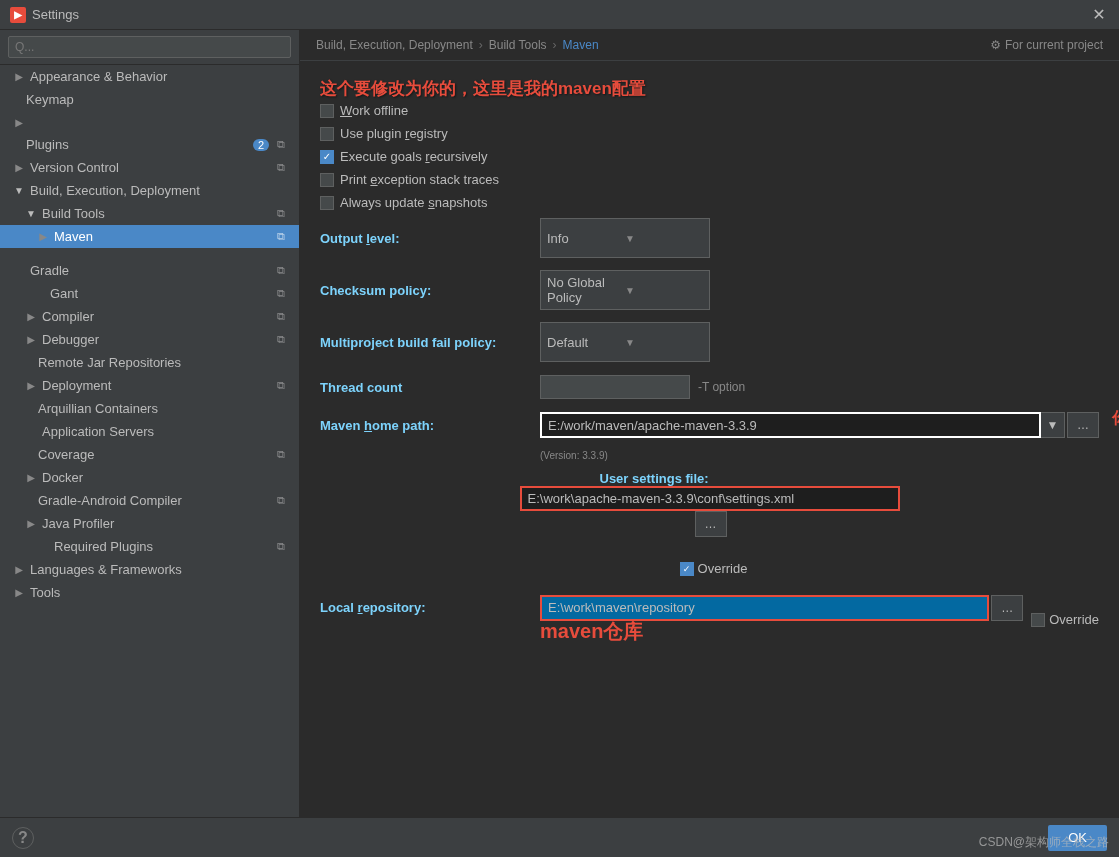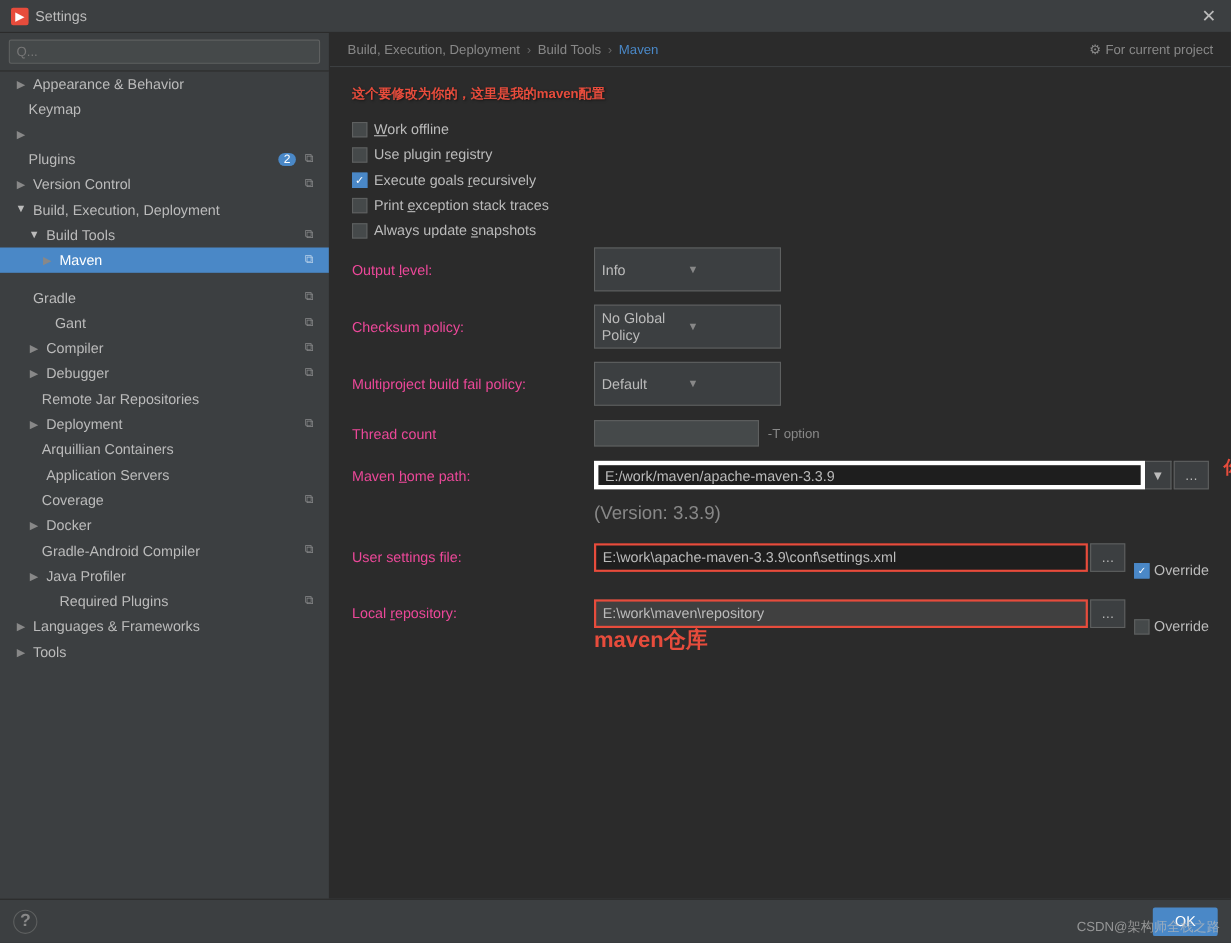--- a/index.html
+++ b/index.html
@@ -212,23 +212,24 @@
       font-size: 10px;
     }
     .checkbox-label {
       color: #bbbbbb;
       font-size: 13px;
     }
     .checkbox-label u { text-decoration: underline; }
 
     .form-label {
       width: 220px;
-      color: #ec4899;
+      color: #7dd3fc;
       font-size: 13px;
       flex-shrink: 0;
+      font-weight: bold;
     }
     .form-label u { text-decoration: underline; }
 
     .form-input {
       background: #45494a;
       border: 1px solid #5e6060;
       color: #bbbbbb;
       padding: 3px 6px;
       font-size: 13px;
       outline: none;
@@ -253,21 +254,21 @@
     }
     .t-option-label {
       color: #888;
       font-size: 12px;
       margin: 0 8px;
     }
 
     
     .maven-path-input {
       background: #1e1e1e;
-      border: 4px solid #ffffff;
+      border: 2px solid #ffffff;
       color: #bbbbbb;
       padding: 3px 6px;
       font-size: 13px;
       height: 26px;
       flex: 1;
     }
     .path-btn {
       background: #3c3f41;
       border: 1px solid #5e6060;
       color: #bbbbbb;
@@ -277,36 +278,36 @@
       display: flex;
       align-items: center;
       justify-content: center;
       font-size: 12px;
     }
     .path-btn-wide {
       width: 32px;
     }
     .version-note {
       color: #888;
-      font-size: 17px;
+      font-size: 10px;
       padding-left: 220px;
       margin-bottom: 10px;
     }
 
     .user-settings-input {
       background: #1e1e1e;
       border: 2px solid #e74c3c;
       color: #bbbbbb;
       padding: 3px 6px;
       font-size: 13px;
       height: 26px;
       flex: 1;
     }
     .local-repo-input {
-      background: #404040;
+      background: #0369a1;
       border: 2px solid #e74c3c;
       color: #bbbbbb;
       padding: 3px 6px;
       font-size: 13px;
       height: 26px;
       flex: 1;
     }
 
     .override-checkbox {
       display: flex;
@@ -524,21 +525,21 @@
       <span class="breadcrumb-separator">›</span>
       <span class="breadcrumb-current">Maven</span>
       <div class="breadcrumb-project">
         <span style="font-size:12px">⚙</span>
         <span>For current project</span>
       </div>
     </div>
 
     <div class="form-content" style="position:relative;">
 
-      <div class="annotation" style="top:0px; left:0px; font-size:12px; position:relative; margin-bottom:16px;">这个要修改为你的，这里是我的maven配置</div>
+      <div class="annotation" style="top:0px; left:0px; font-size:17px; position:relative; margin-bottom:3px;">这个要修改为你的，这里是我的maven配置</div>
 
       <div class="form-row-checkbox">
         <div class="checkbox"></div>
         <span class="checkbox-label"><u>W</u>ork offline</span>
       </div>
 
       <div class="form-row-checkbox">
         <div class="checkbox"></div>
         <span class="checkbox-label">Use plugin <u>r</u>egistry</span>
       </div>
@@ -592,21 +593,21 @@
         <span class="form-label">Maven <u>h</u>ome path:</span>
         <input type="text" class="maven-path-input" style="width: 380px;" value="E:/work/maven/apache-maven-3.3.9">
         <div class="path-btn" style="border-left:none;">▼</div>
         <div class="path-btn path-btn-wide" style="margin-left:2px;">…</div>
 
         <span style="position:absolute; right:-160px; top:-4px; color:#e74c3c; font-weight:bold; font-size:16px; white-space:nowrap;">你的maven安装路径</span>
       </div>
 
       <div class="version-note">(Version: 3.3.9)</div>
 
-      <div class="form-row" style="position:relative;">
+      <div class="form-row" style="position:relative;flex-direction:column;">
         <span class="form-label">User settings file:</span>
         <input type="text" class="user-settings-input" style="width: 380px;" value="E:\work\apache-maven-3.3.9\conf\settings.xml">
         <div class="path-btn path-btn-wide" style="margin-left:2px;">…</div>
         <div class="override-checkbox">
           <div class="override-cb"></div>
           <span>Override</span>
         </div>
 
       </div>
 

